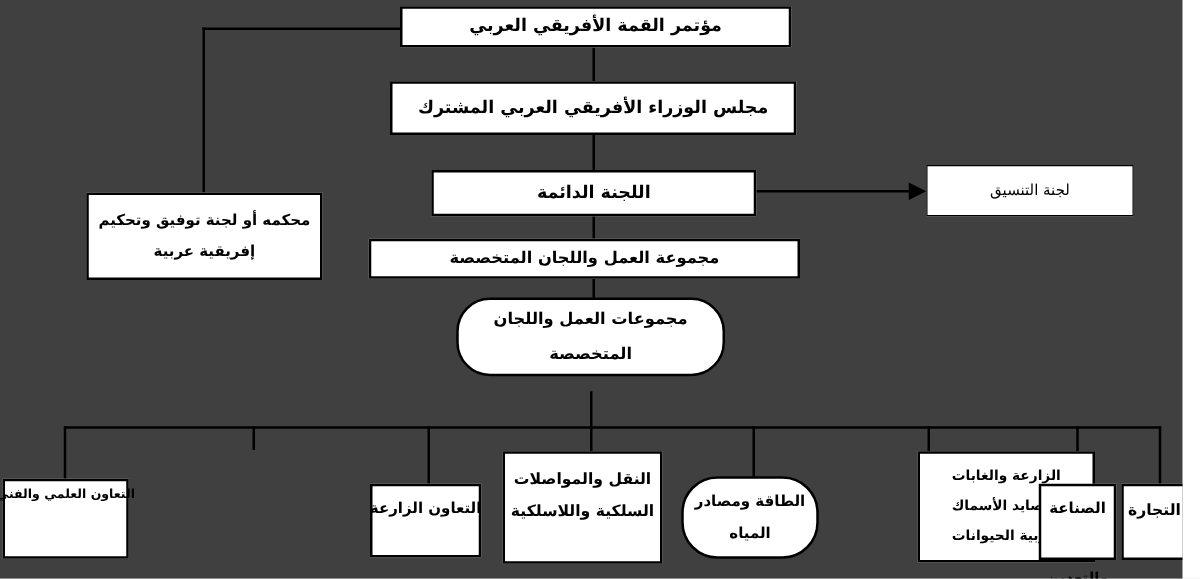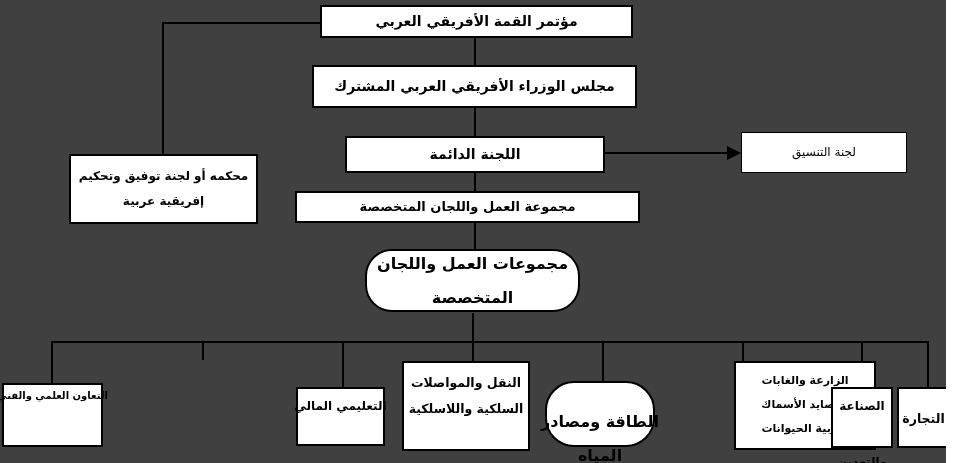--- a/index.html
+++ b/index.html
@@ -40,31 +40,31 @@
   .vline { width: 2px; }
   .hline { height: 2px; }
 
   
   #n-summit      { left: 320px; top: 5px;   width: 313px; height: 33px; font-size: 14px; }
   #n-council     { left: 312px; top: 65px;  width: 325px; height: 43px; font-size: 14px; }
   #n-standing    { left: 345px; top: 136px; width: 260px; height: 37px; font-size: 14px; text-align: right; }
   #n-coordination{ left: 741px; top: 132px; width: 166px; height: 41px; font-size: 12px; border-width: 1px; font-weight: normal; }
   #n-court       { left: 69px;  top: 154px; width: 189px; height: 70px; font-size: 12px; line-height: 2.1; }
   #n-workgroup   { left: 295px; top: 191px; width: 345px; height: 32px; font-size: 13px; }
-  #n-workgroups  { left: 365px; top: 249px; width: 215px; height: 63px; font-size: 16px; line-height: 2.1; border-radius: 27px; }
+  #n-workgroups  { left: 365px; top: 238px; width: 215px; height: 63px; font-size: 13px; line-height: 2.1; border-radius: 27px; }
 
   
   #n-scientific  { left: 2px;   top: 383px; width: 101px; height: 64px; font-size: 10px;   padding-top: 4px; }
   #n-education   { left: 118px; top: 360px; width: 164px; height: 91px; font-size: 10.5px; padding-top: 6px; line-height: 2.2; }
   #n-financial   { left: 296px; top: 387px; width: 89px;  height: 59px; font-size: 12px;   padding-top: 9px; }
   #n-transport   { left: 402px; top: 361px; width: 128px; height: 90px; font-size: 12.5px; padding-top: 7px; line-height: 2.1; }
-  #n-energy      { left: 545px; top: 381px; width: 110px; height: 66px; font-size: 16px; padding-top: 22px; line-height: 2.1; border-radius: 29px; }
+  #n-energy      { left: 545px; top: 381px; width: 110px; height: 66px; font-size: 12px; padding-top: 6px; line-height: 2.1; border-radius: 29px; }
   #n-agriculture { left: 690px; top: 361px; width: 142px; height: 89px; font-size: 11px;   padding-top: 6px; line-height: 2.2; margin-left: 44px; }
   #n-industry    { left: 831px; top: 387px; width: 62px;  height: 61px; font-size: 12px;   padding-top: 5px; line-height: 2.0; gap: 32px; }
-  #n-trade       { left: 897px; top: 387px; width: 53px;  height: 61px; font-size: 12.5px; padding-top: 22px; }
+  #n-trade       { left: 897px; top: 387px; width: 53px;  height: 61px; font-size: 12.5px; padding-top: 11px; }
 
   
   #c-summit-council      { left: 474px; top: 38px;  height: 27px; }
   #c-council-standing    { left: 474px; top: 108px; height: 28px; }
   #c-standing-workgroup  { left: 474px; top: 173px; height: 18px; }
   #c-workgroup-workgroups{ left: 474px; top: 223px; height: 27px; }
   #c-workgroups-bus      { left: 472px; top: 313px; height: 48px; }
   #c-bus                 { left: 52px;  top: 341px; width: 877px; }
   #c-drop-scientific     { left: 51px;  top: 341px; height: 42px; }
   #c-drop-education      { left: 202px; top: 341px; height: 19px; }
@@ -137,21 +137,21 @@
     <span>مجموعات العمل واللجان</span>
     <span>المتخصصة</span>
   </div>
 
   <div class="node top-align" id="n-scientific">
     <span>التعاون العلمي والفني</span>
   </div>
 
 
   <div class="node top-align" id="n-financial">
-    <span>التعليمي المالي</span>
+    <span>التعاون الزارعة</span>
   </div>
 
   <div class="node top-align" id="n-transport">
     <span>النقل والمواصلات</span>
     <span>السلكية واللاسلكية</span>
   </div>
 
   <div class="node top-align" id="n-energy">
     <span>الطاقة ومصادر</span>
     <span>المياه</span>

